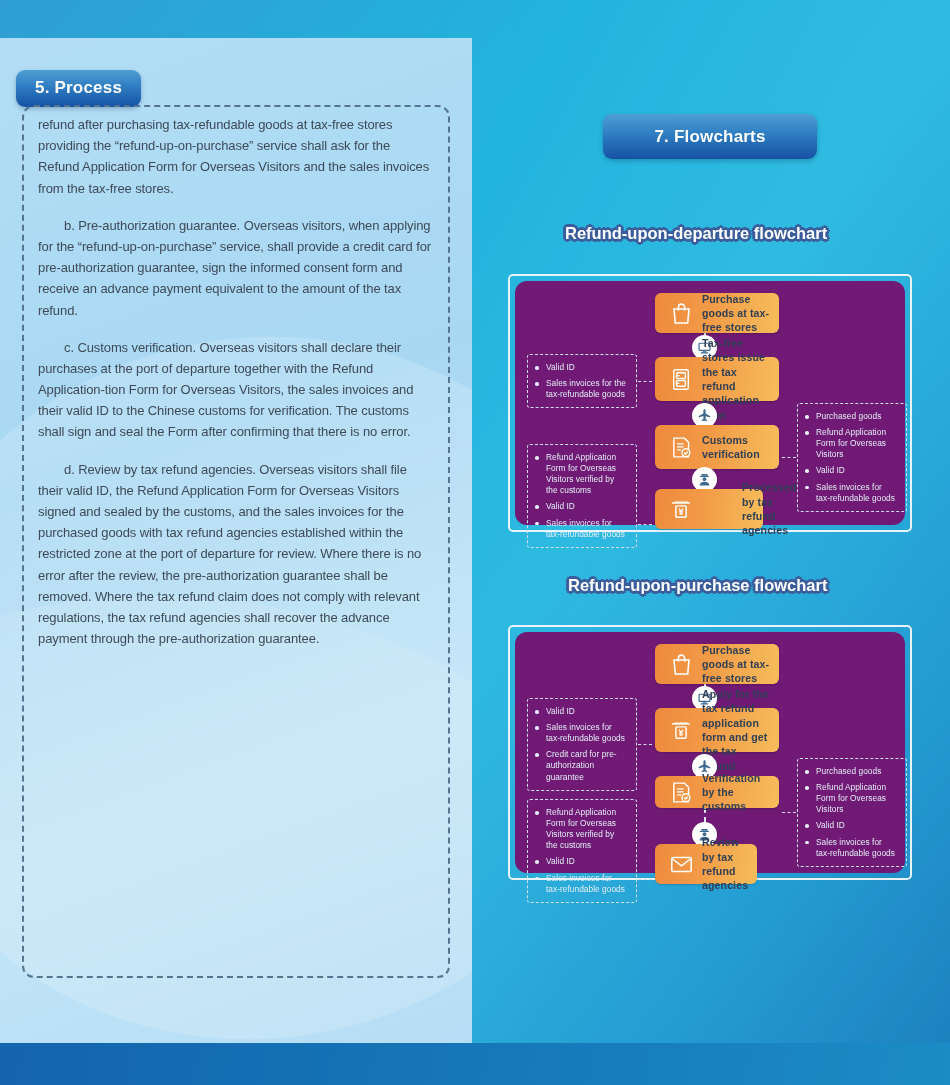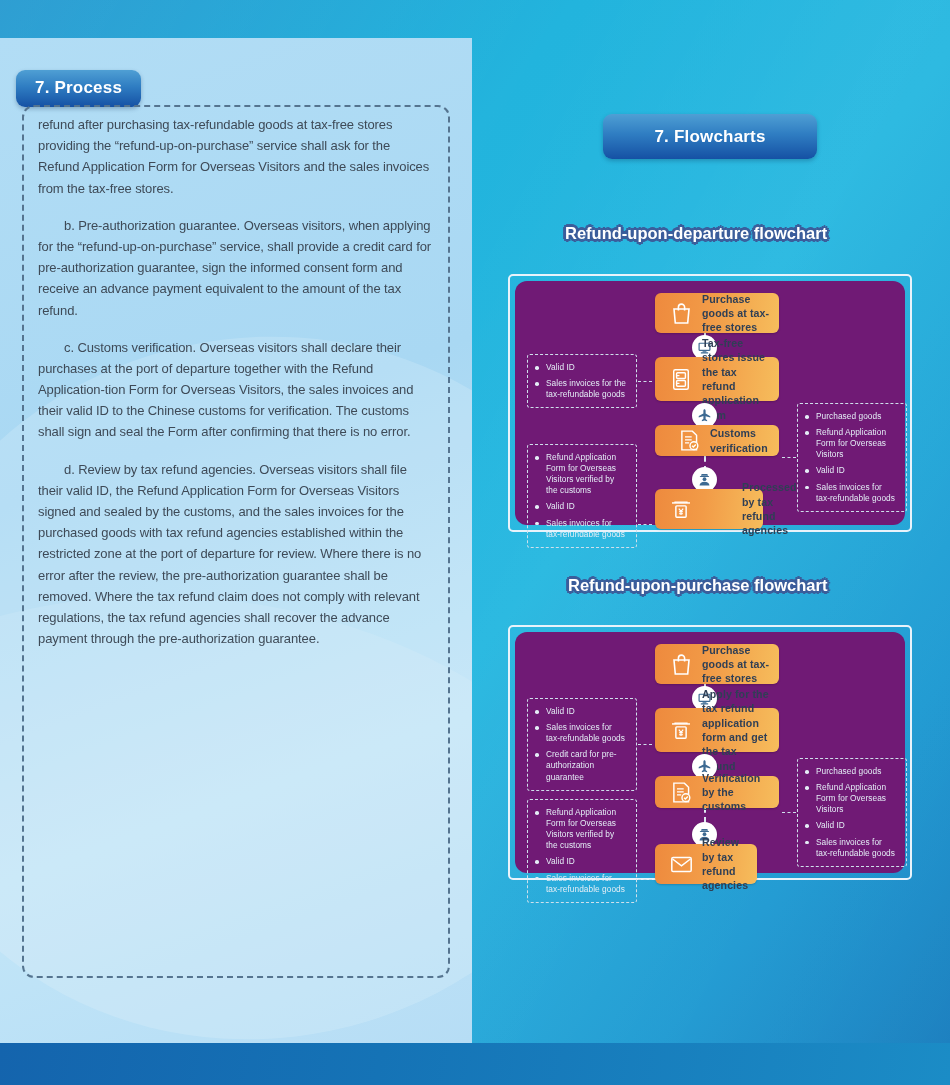--- a/index.html
+++ b/index.html
@@ -143,21 +143,21 @@
 
 <div class="bg-sheen"></div>
 <div class="bg-bottom-band"></div>
 
 <div class="left-panel">
   <div class="swoosh"></div>
   <div class="swoosh2"></div>
 </div>
 
 <div class="badge" id="badge-process">
-  <span>7. Process</span>
+  <span>5. Process</span>
 </div>
 
 <div class="dashed-box"></div>
 
 <div class="body-copy">
   <p>refund after purchasing tax-refundable goods at tax-free stores providing the “refund-up-on-purchase” service shall ask for the Refund Application Form for Overseas Visitors and the sales invoices from the tax-free stores.</p>
   <p class="indent">b. Pre-authorization guarantee. Overseas visitors, when applying for the “refund-up-on-purchase” service, shall provide a credit card for pre-authorization guarantee, sign the informed consent form and receive an advance payment equivalent to the amount of the tax refund.</p>
   <p class="indent">c. Customs verification. Overseas visitors shall declare their purchases at the port of departure together with the Refund Application-tion Form for Overseas Visitors, the sales invoices and their valid ID to the Chinese customs for verification. The customs shall sign and seal the Form after confirming that there is no error.</p>
   <p class="indent">d. Review by tax refund agencies. Overseas visitors shall file their valid ID, the Refund Application Form for Overseas Visitors signed and sealed by the customs, and the sales invoices for the purchased goods with tax refund agencies established within the restricted zone at the port of departure for review. Where there is no error after the review, the pre-authorization guarantee shall be removed. Where the tax refund claim does not comply with relevant regulations, the tax refund agencies shall recover the advance payment through the pre-authorization guarantee.</p>
 </div>
@@ -203,21 +203,21 @@
       </span>
       <span class="txt">Tax-free stores issue the tax refund application form</span>
     </div>
 
     <div class="conn-node" style="left:177px;top:122px;">
       <svg width="15" height="15" viewBox="0 0 20 20" fill="#3d6a92">
         <path d="M10 1.6c.9 0 1.5.9 1.5 2.1v3.6l6.2 3.6v1.9l-6.2-1.9v3.9l2 1.5v1.5L10 16.6l-3.5.9v-1.5l2-1.5v-3.9l-6.2 1.9v-1.9L8.5 7.3V3.7c0-1.2.6-2.1 1.5-2.1z"></path>
       </svg>
     </div>
 
-    <div class="step" style="left:140px;top:144px;width:124px;height:31px;padding-left:8px;">
+    <div class="step" style="left:140px;top:144px;width:124px;height:44px;">
       <span class="ico">
         <svg width="21" height="23" viewBox="0 0 22 24" fill="none" stroke="#fff" stroke-width="1.5">
           <path d="M3 2.2h11l4.4 4.4v15.2H3V2.2z"></path>
           <path d="M6.3 8.3h7M6.3 11.4h7M6.3 14.5h4.4" stroke-width="1.3"></path>
           <circle cx="15.6" cy="17.4" r="4.1" fill="#f0973f"></circle>
           <path d="M13.7 17.5l1.4 1.4 2.5-2.7" stroke-width="1.5"></path>
         </svg>
       </span>
       <span class="txt">Customs verification</span>
     </div>

